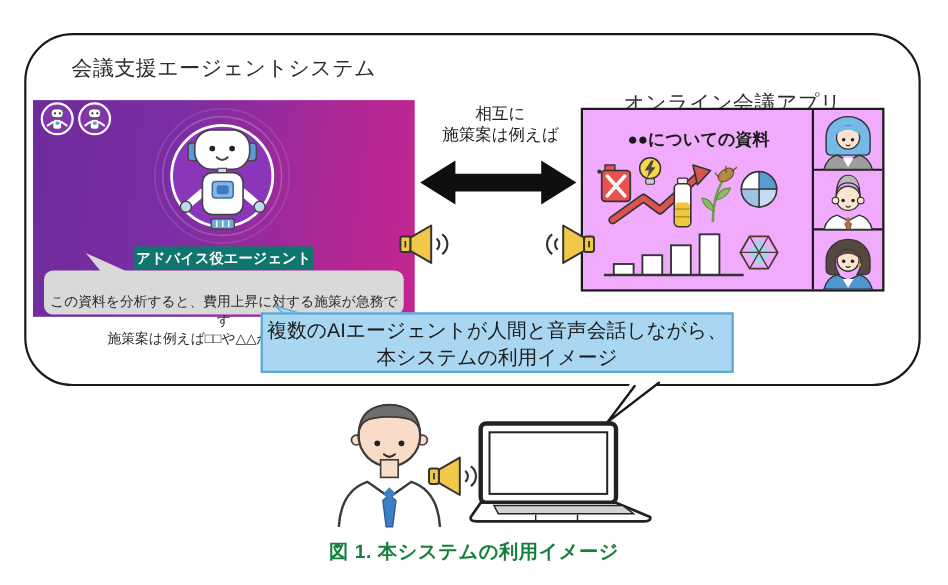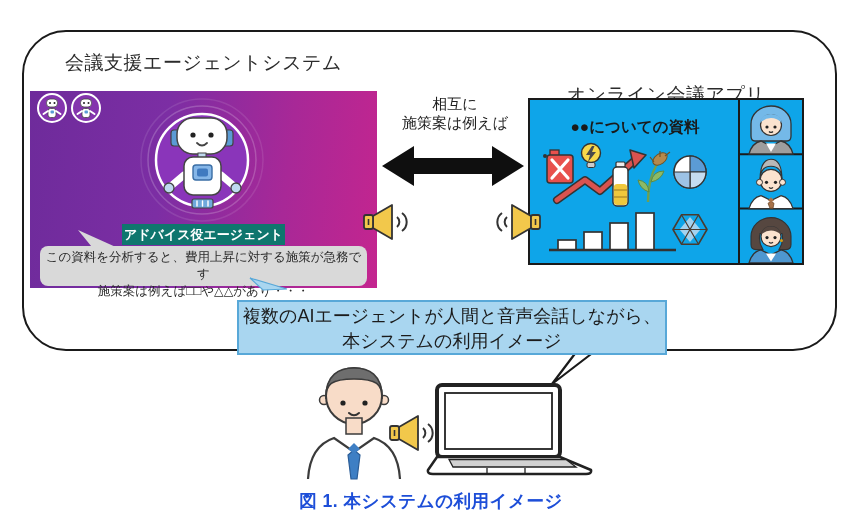--- a/index.html
+++ b/index.html
@@ -24,45 +24,45 @@
     left:30px;top:91px;width:347px;height:197px;z-index:2;
     background:linear-gradient(97deg,#6E2B9B 0%,#7C2EA4 38%,#A82897 72%,#C4258F 100%);
   }
   #advisor-label{
     left:122px;top:224px;width:163px;height:21px;background:#0f766e;z-index:4;
     color:#fff;font-weight:bold;font-size:13px;line-height:21px;text-align:center;
   }
   #agent-bubble{
     left:40px;top:246px;width:327px;height:40px;background:#D9D9D9;border-radius:8px;
     z-index:4;text-align:center;font-size:12.5px;line-height:17px;color:#2b2b2b;
-    padding-top:3px;box-sizing:border-box;
+    padding-top:20px;box-sizing:border-box;
   }
   
   #connection-label{
     left:380px;top:94px;width:150px;text-align:center;font-size:15px;line-height:19px;
     color:#1f1f1f;z-index:3;
   }
   
   #meeting-panel{
-    left:528px;top:98px;width:276px;height:167px;background:#0ea5e9;
+    left:528px;top:98px;width:276px;height:167px;background:#f0abfc;
     border:2px solid #1a1a1a;box-sizing:border-box;z-index:2;
   }
   #doc-title{
     position:absolute;left:0;top:17px;width:210px;text-align:center;
     font-size:15.5px;font-weight:bold;color:#1a1a1a;z-index:2;
   }
   
   #callout{
-    left:237px;top:300px;width:430px;height:55px;background:#A9D6F0;
+    left:237px;top:284px;width:430px;height:55px;background:#A9D6F0;
     border:2px solid #58A8D8;box-sizing:border-box;z-index:6;
     text-align:center;font-size:18px;line-height:25px;color:#1b1b1b;padding-top:2px;
   }
   #caption{
     left:0;top:489px;width:862px;text-align:center;font-size:17.5px;font-weight:bold;
-    color:#1d4ed8;z-index:2;letter-spacing:0.5px;
+    color:#15803d;z-index:2;letter-spacing:0.5px;
   }
   svg{display:block;}
 </style>
 </head>
 <body>
 
 <div id="stage">
 
   <div class="abs" id="outer-bubble"></div>
 

